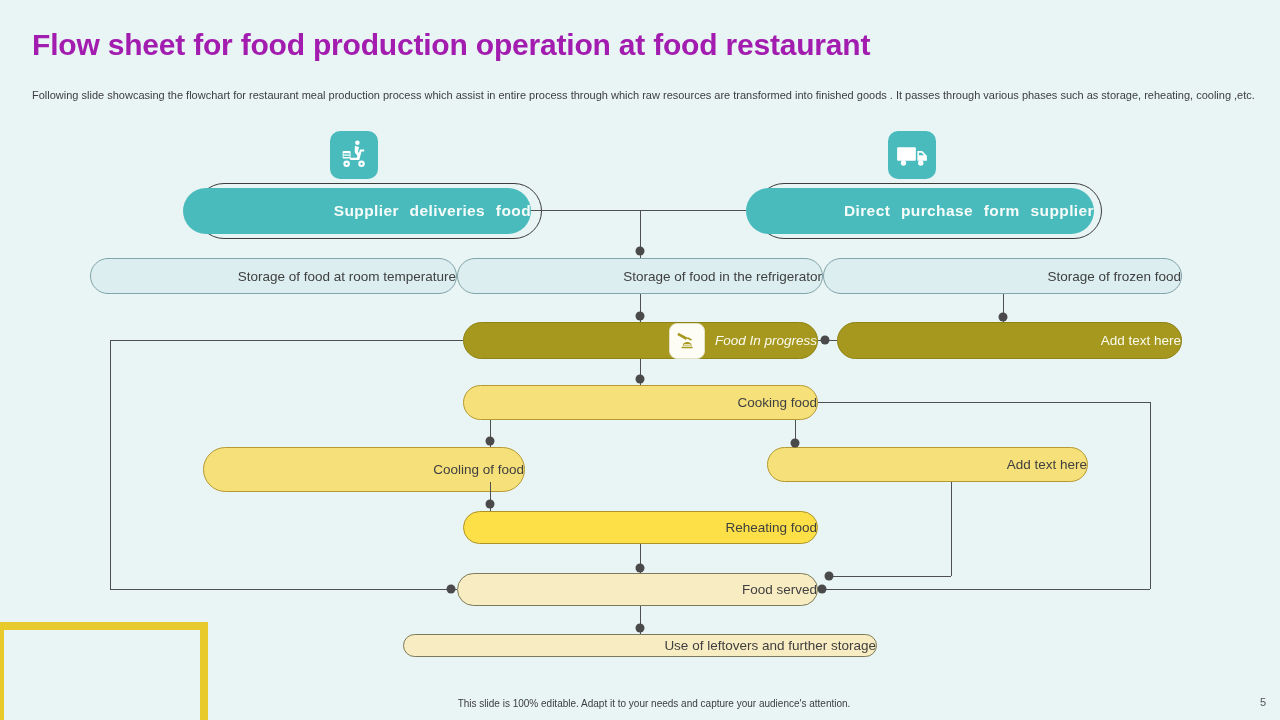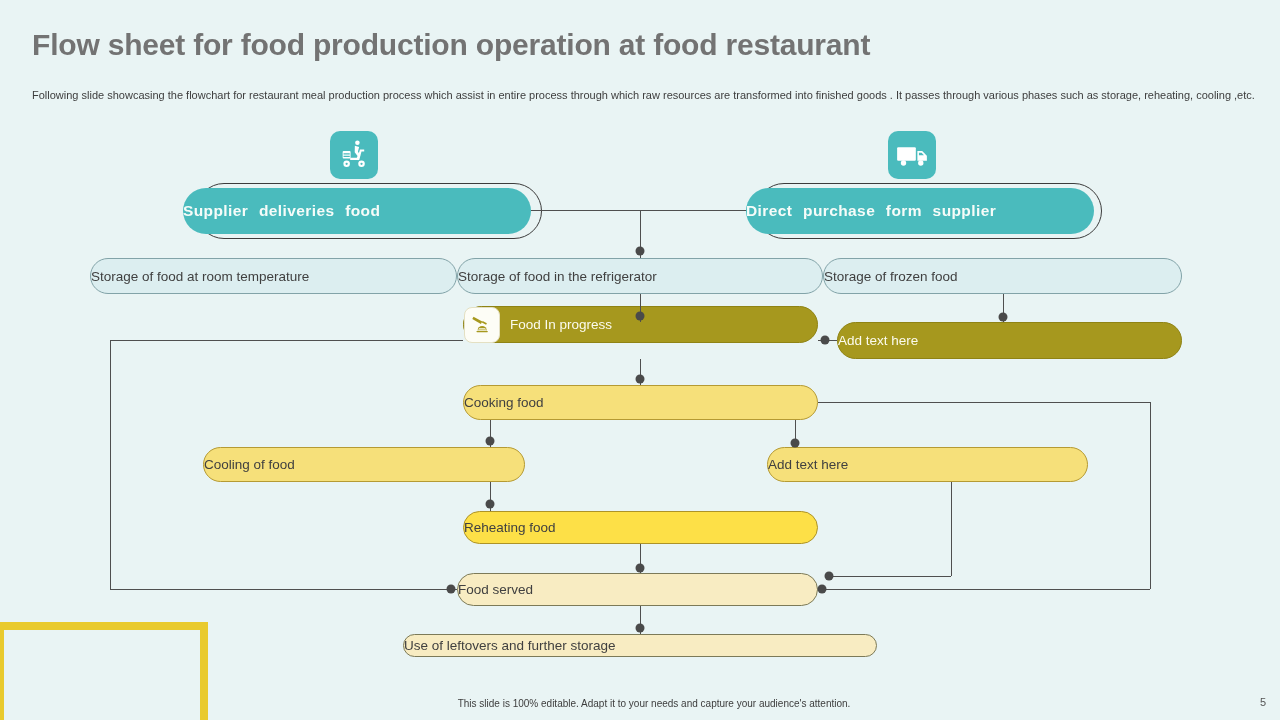--- a/index.html
+++ b/index.html
@@ -1,20 +1,20 @@
 <!DOCTYPE html>
 <html><head>
 <meta charset="utf-8">
 <style>
   html,body{margin:0;padding:0;}
   .slide{position:relative;width:1280px;height:720px;background:#e9f4f4;overflow:hidden;
          font-family:"Liberation Sans",sans-serif;color:#3f3f3f;}
-  .title{position:absolute;left:32px;top:28px;width:1150px;font-size:30px;font-weight:700;color:#737373;letter-spacing:-.2px;}
+  .title{position:absolute;left:32px;top:28px;width:1150px;font-size:30px;font-weight:700;color:#a21caf;letter-spacing:-.2px;}
   .subtitle{position:absolute;left:32px;top:78px;width:1238px;font-size:11px;line-height:1.45;color:#3d3d3d;margin-top:10px;}
-  .pill{position:absolute;border-radius:999px;display:flex;align-items:center;justify-content:flex-start;
+  .pill{position:absolute;border-radius:999px;display:flex;align-items:center;justify-content:flex-end;
         font-size:13.5px;color:#404040;box-sizing:border-box;text-align:center;}
   .storage{background:#dceef0;border:1px solid #82a3a8;}
   .olive{background:#a6981e;border:1px solid #8f8314;color:#fbfbee;}
   .yellow{background:#f6e07a;border:1px solid #b59a33;}
   .bright{background:#fde047;border:1px solid #ad9327;}
   .pale{background:#f8ecc2;border:1px solid #7c7a58;}
   .tealpill{background:#4abbbd;color:#f6fcf9;font-weight:700;font-size:15.5px;word-spacing:6px;letter-spacing:.4px;}
   .outlinepill{position:absolute;border:1px solid #3c3c3c;border-radius:999px;box-sizing:border-box;background:transparent;}
   .icontile{position:absolute;width:48px;height:48px;border-radius:10px;background:#4abbbd;
             display:flex;align-items:center;justify-content:center;}
@@ -71,42 +71,42 @@
   <div class="pill tealpill" style="left:746px;top:188px;width:348px;height:46px;">
     <span>Direct purchase form supplier</span>
   </div>
   <div class="pill storage" style="left:457px;top:258px;width:366px;height:36px;">
     <span>Storage of food in the refrigerator</span>
   </div>
   <div class="pill storage" style="left:823px;top:258px;width:359px;height:36px;">
     <span>Storage of frozen food</span>
   </div>
 
-  <div class="pill olive" style="left:463px;top:306px;width:355px;height:37px;">
+  <div class="pill olive" style="left:463px;top:322px;width:355px;height:37px;font-style:italic;">
     <span class="fp-inner">
       <span class="panbadge">
         <svg width="24" height="24" viewBox="0 0 24 24" fill="#a6981e">
           <path d="M3.5 3.8l8.8 4.6-1.4 2.5-8.6-5z"></path>
           <path d="M12.6 8l4.3 2.3-.8 1.5-4.3-2.4z"></path>
           <path d="M7.6 17.6a4.6 4.6 0 0 1 9.2 0z"></path>
           <rect x="6.4" y="17.9" width="11.5" height="1.4" rx=".7"></rect>
           <path d="M9 15.2h6.4v.9H9zM8.2 16.6h8v.9h-8z" fill="#fdfdf6"></path>
         </svg>
       </span>
       <span>Food In progress</span>
     </span>
   </div>
   <div class="pill olive" style="left:837px;top:322px;width:345px;height:37px;">
     <span>Add text here</span>
   </div>
 
   <div class="pill yellow" style="left:463px;top:385px;width:355px;height:35px;">
     <span>Cooking food</span>
   </div>
-  <div class="pill yellow" style="left:203px;top:447px;width:322px;height:35px;">
+  <div class="pill yellow" style="left:203px;top:447px;width:322px;height:45px;">
     <span>Cooling of  food</span>
   </div>
   <div class="pill yellow" style="left:767px;top:447px;width:321px;height:35px;">
     <span>Add text here</span>
   </div>
   <div class="pill bright" style="left:463px;top:511px;width:355px;height:33px;">
     <span>Reheating food</span>
   </div>
   <div class="pill pale" style="left:457px;top:573px;width:361px;height:33px;">
     <span>Food served</span>

